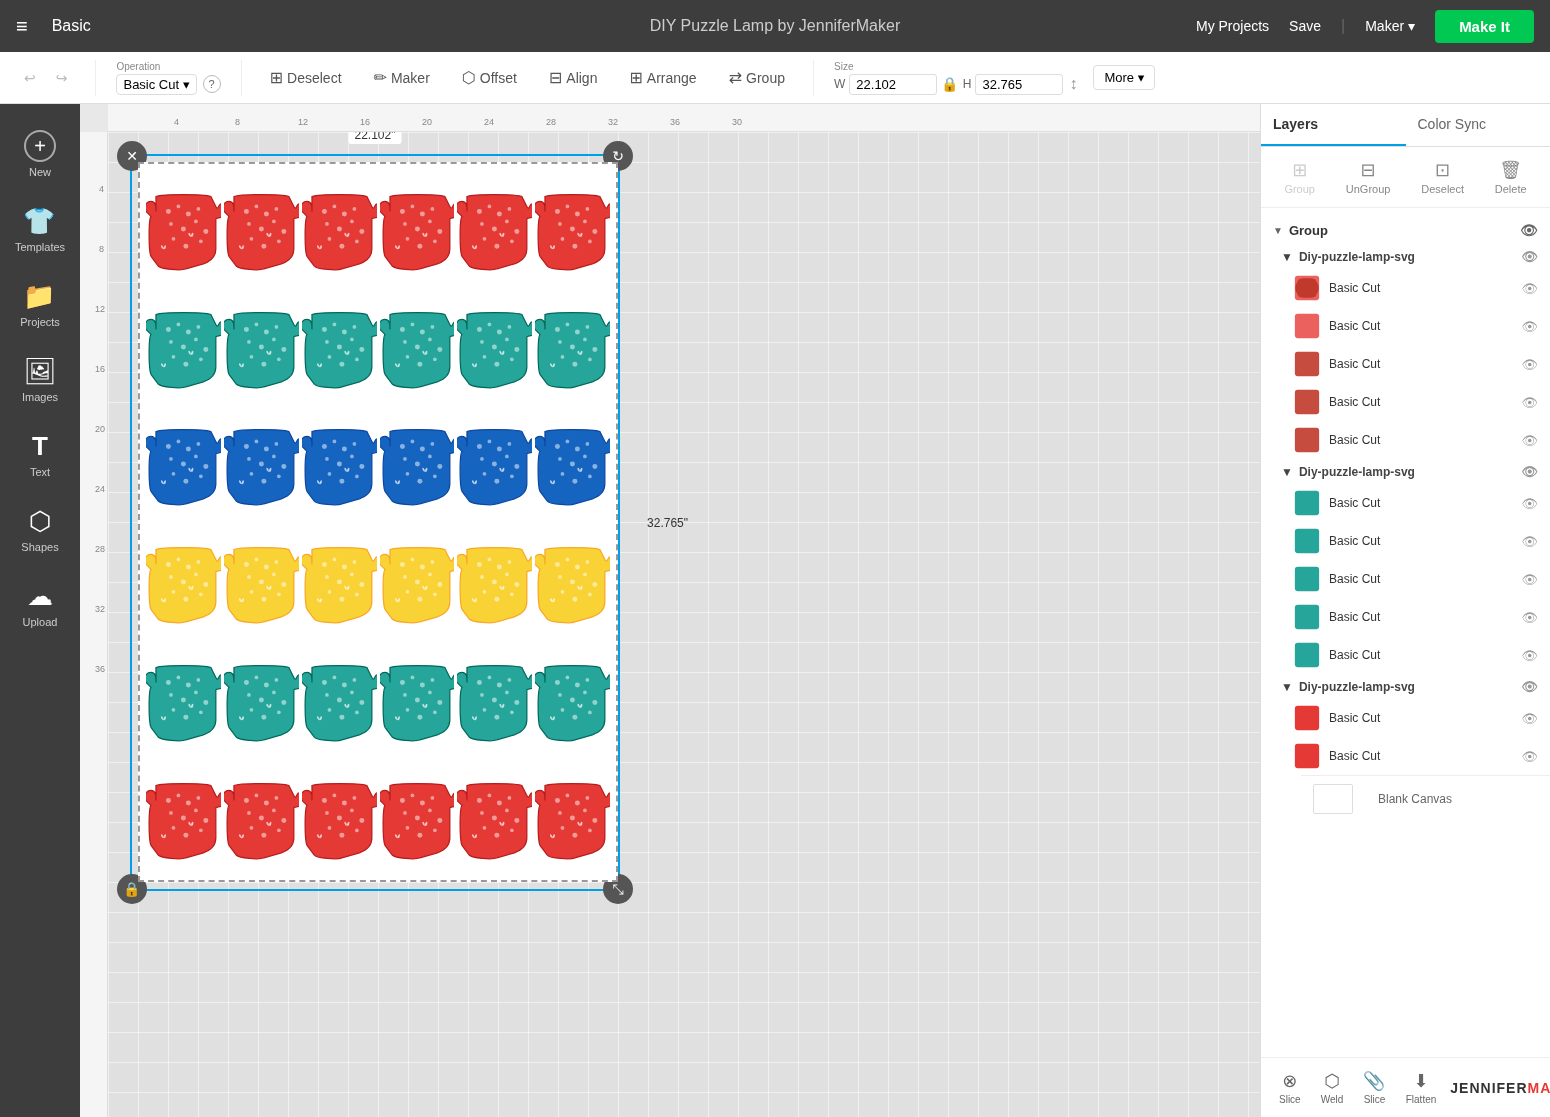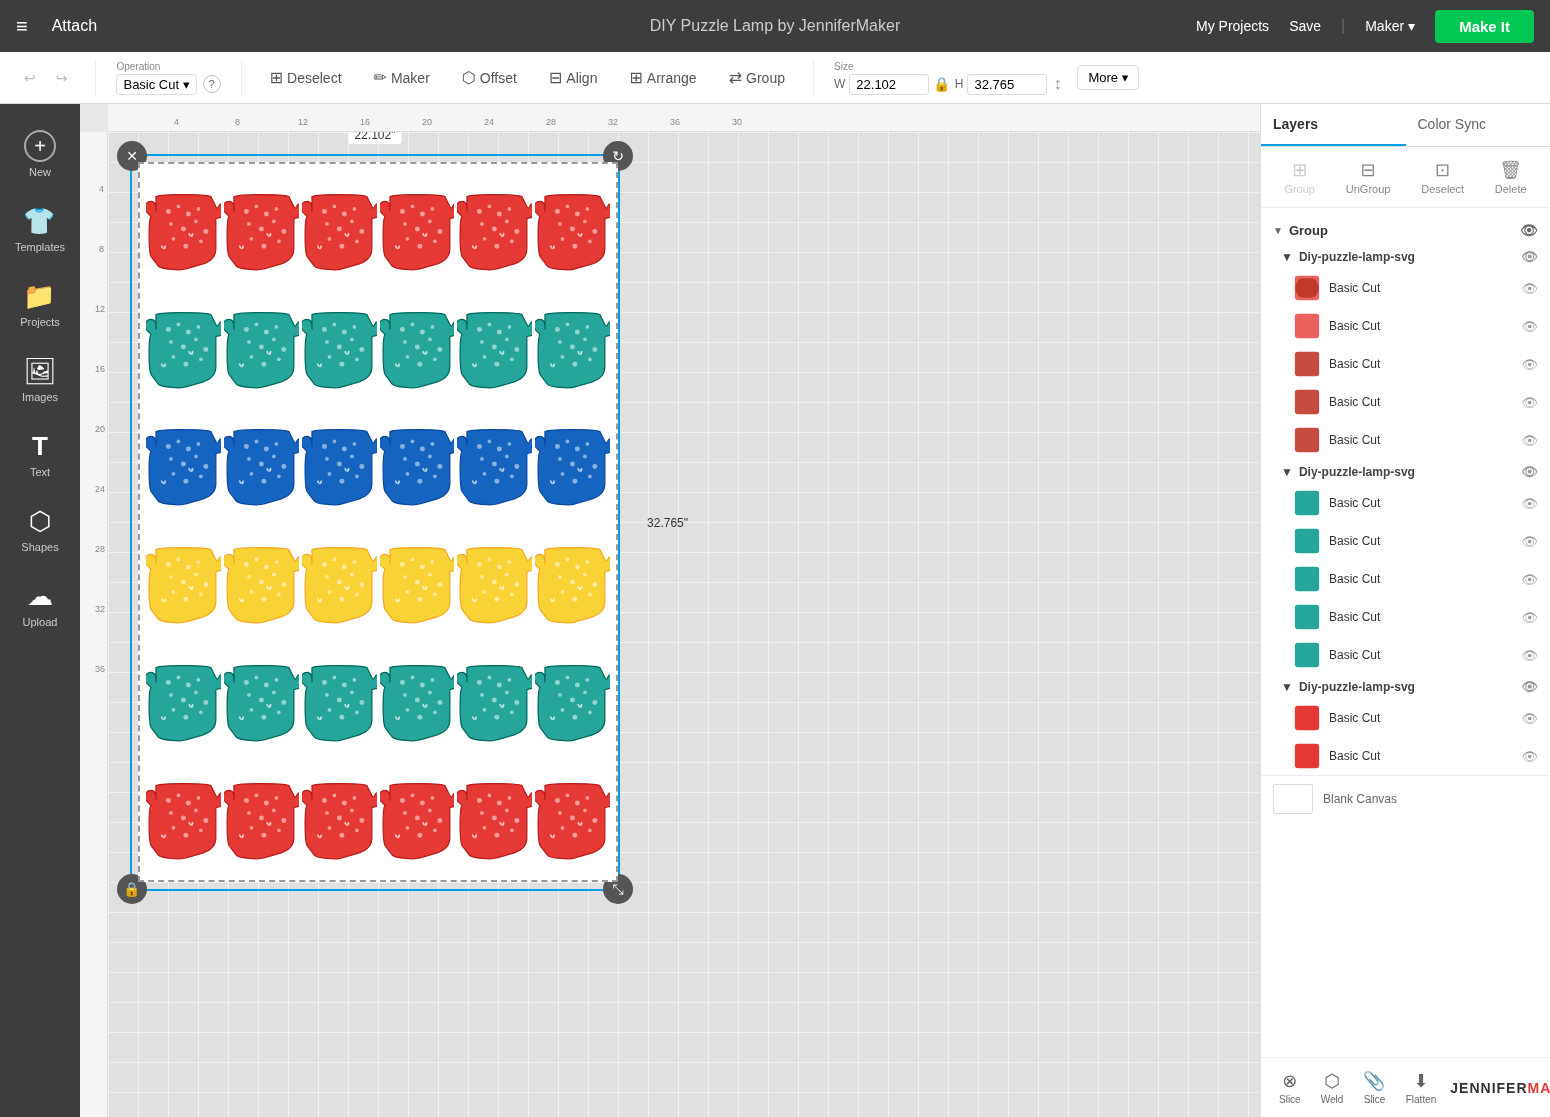--- a/index.html
+++ b/index.html
@@ -65,21 +65,21 @@
       align-items: center;
       border: 1px solid #ddd;
       border-radius: 4px;
       padding: 2px 6px;
       font-size: 13px;
       cursor: pointer;
       gap: 4px;
     }
     .toolbar-help { border: 1px solid #bbb; border-radius: 50%; width: 18px; height: 18px; display: flex; align-items: center; justify-content: center; font-size: 11px; color: #666; cursor: pointer; }
     .toolbar-divider { width: 1px; height: 36px; background: #eee; margin: 0 4px; }
-    .toolbar-size-input { border: 1px solid #ddd; border-radius: 3px; padding: 2px 6px; font-size: 13px; width: 80px; }
+    .toolbar-size-input { border: 1px solid #ddd; border-radius: 3px; padding: 2px 6px; font-size: 13px; width: 88px; }
     .toolbar-more { background: none; border: 1px solid #ddd; border-radius: 4px; padding: 4px 10px; font-size: 13px; cursor: pointer; display: flex; align-items: center; gap: 4px; }
 
     
     .main-layout { display: flex; height: calc(1117px - 52px - 52px); }
 
     
     .left-sidebar {
       width: 80px;
       background: #3d3d3d;
       display: flex;
@@ -317,22 +317,23 @@
       font-weight: 600;
       color: #444;
       cursor: pointer;
     }
 
     
     .blank-canvas-item {
       display: flex;
       align-items: center;
       padding: 8px 12px;
-      gap: 10px;
+      gap: 25px;
       border-top: 1px solid #eee;
+      margin-left: 40px;
     }
     .blank-canvas-thumb {
       width: 40px;
       height: 30px;
       border: 1px solid #ddd;
       background: white;
       border-radius: 2px;
     }
     .blank-canvas-label { font-size: 12px; color: #666; }
 
@@ -376,21 +377,21 @@
     
     .layers-list::-webkit-scrollbar { width: 6px; }
     .layers-list::-webkit-scrollbar-track { background: #f1f1f1; }
     .layers-list::-webkit-scrollbar-thumb { background: #ccc; border-radius: 3px; }
   </style>
 </head>
 <body>
 
 <div class="topbar">
   <span class="topbar-menu-icon">≡</span>
-  <span class="topbar-canvas">Attach</span>
+  <span class="topbar-canvas">Basic</span>
   <span class="topbar-title">DIY Puzzle Lamp by JenniferMaker</span>
   <div class="topbar-right">
     <span class="topbar-my-projects">My Projects</span>
     <span class="topbar-save">Save</span>
     <span class="topbar-divider">|</span>
     <span class="topbar-maker">
       <span>Maker</span>
       <span>▾</span>
     </span>
     <button class="topbar-make-it">Make It</button>

